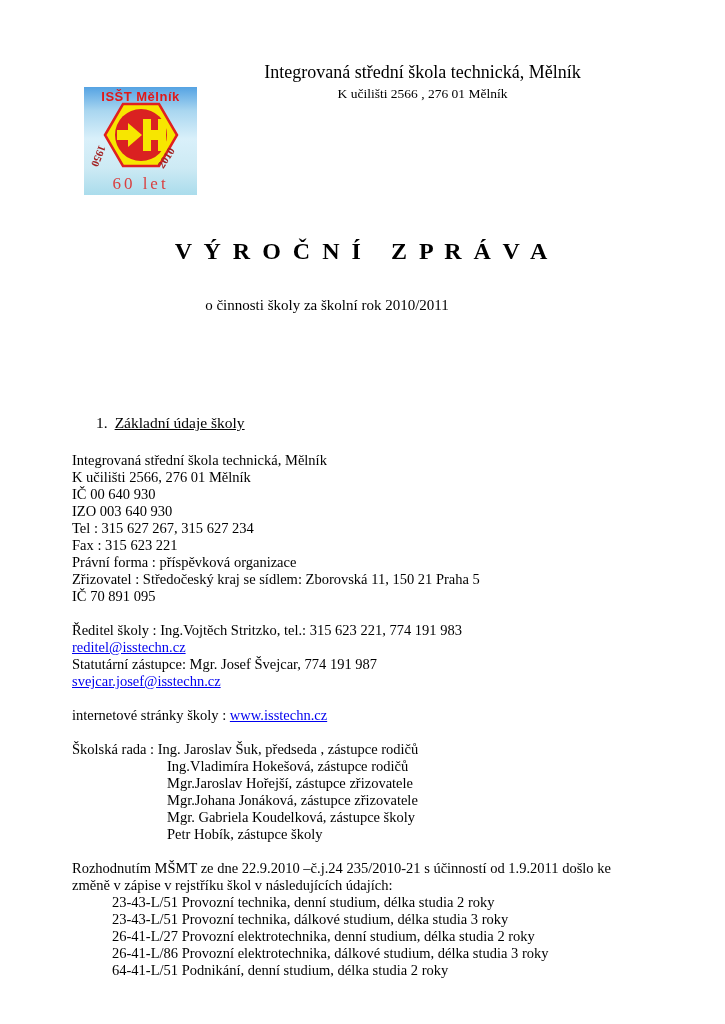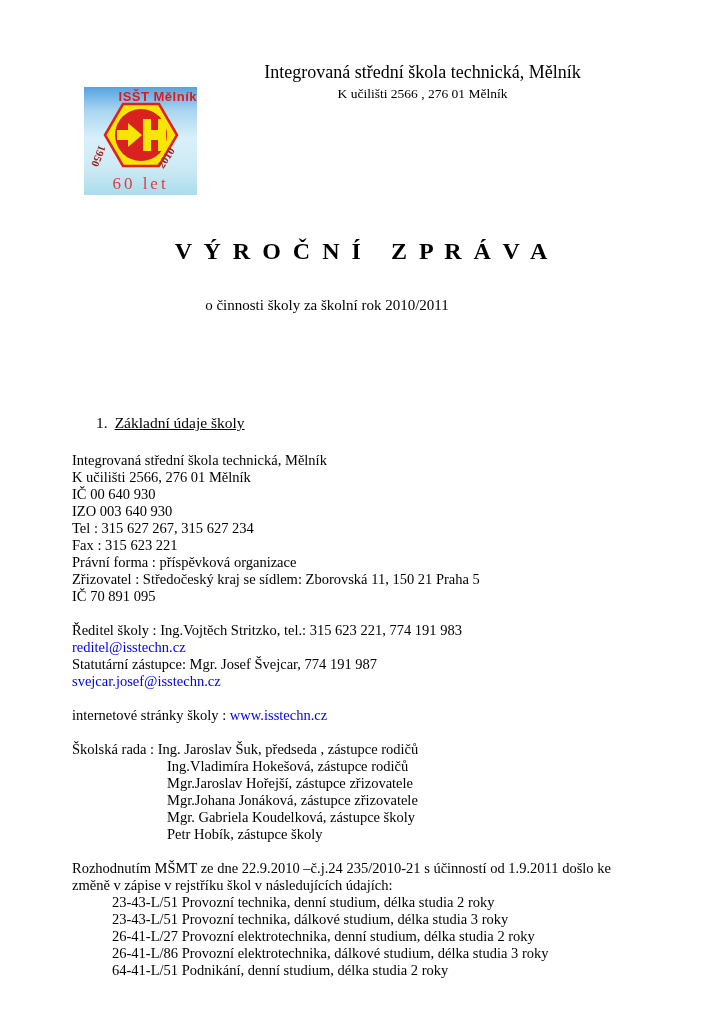--- a/index.html
+++ b/index.html
@@ -9,21 +9,21 @@
     font-family:"Liberation Serif", serif; color:#000; overflow:hidden;
   }
 
   
   .logo {
     position:absolute; left:84px; top:87px; width:113px; height:108px;
     background:linear-gradient(180deg,#55a3e3 0%, #a9d6f0 22%, #d9f0fa 48%, #cdeaf4 75%, #aadcec 100%);
     overflow:hidden;
   }
   .logo-title {
-    position:absolute; top:2px; left:0; width:100%; text-align:right;
+    position:absolute; top:2px; left:0; width:100%; text-align:center;
     font-family:"Liberation Sans", sans-serif; font-weight:bold;
     font-size:13px; color:#e01818; letter-spacing:0.5px;
   }
   .logo-emblem { position:absolute; left:0; top:14px; }
   .logo-year {
     position:absolute; font-family:"Liberation Serif", serif; font-weight:bold;
     font-size:11px; color:#a32222; transform-origin:0 50%; white-space:nowrap;
   }
   .logo-year-left  { left:19px; top:53px; transform:rotate(112deg); }
   .logo-year-right { left:76px; top:74px; transform:rotate(-57deg); }
@@ -51,21 +51,21 @@
   .section-heading .num { margin-right:7px; }
   .section-heading .txt { text-decoration:underline; }
 
   
   .body { position:absolute; left:72px; top:452px; width:610px; font-size:14.5px; line-height:17px; }
   .block { margin-top:17px; }
   .block:first-child { margin-top:0; }
   .line { white-space:nowrap; }
   .indent-board { padding-left:95px; }
   .indent-tab { padding-left:40px; }
-  a.doclink, .doclink { color:#0000ee; cursor:pointer; }
+  a.doclink, .doclink { color:#0000ee; text-decoration:underline; cursor:pointer; }
 </style>
 </head>
 <body>
 
 <div class="page">
 
   <div class="logo">
     <div class="logo-title">ISŠT Mělník</div>
     <svg class="logo-emblem" width="113" height="82" viewBox="0 0 113 82">
       <polygon points="21,34 39,3 75,3 93,34 75,65 39,65" fill="#f7e600" stroke="#e02020" stroke-width="2.5"></polygon>

